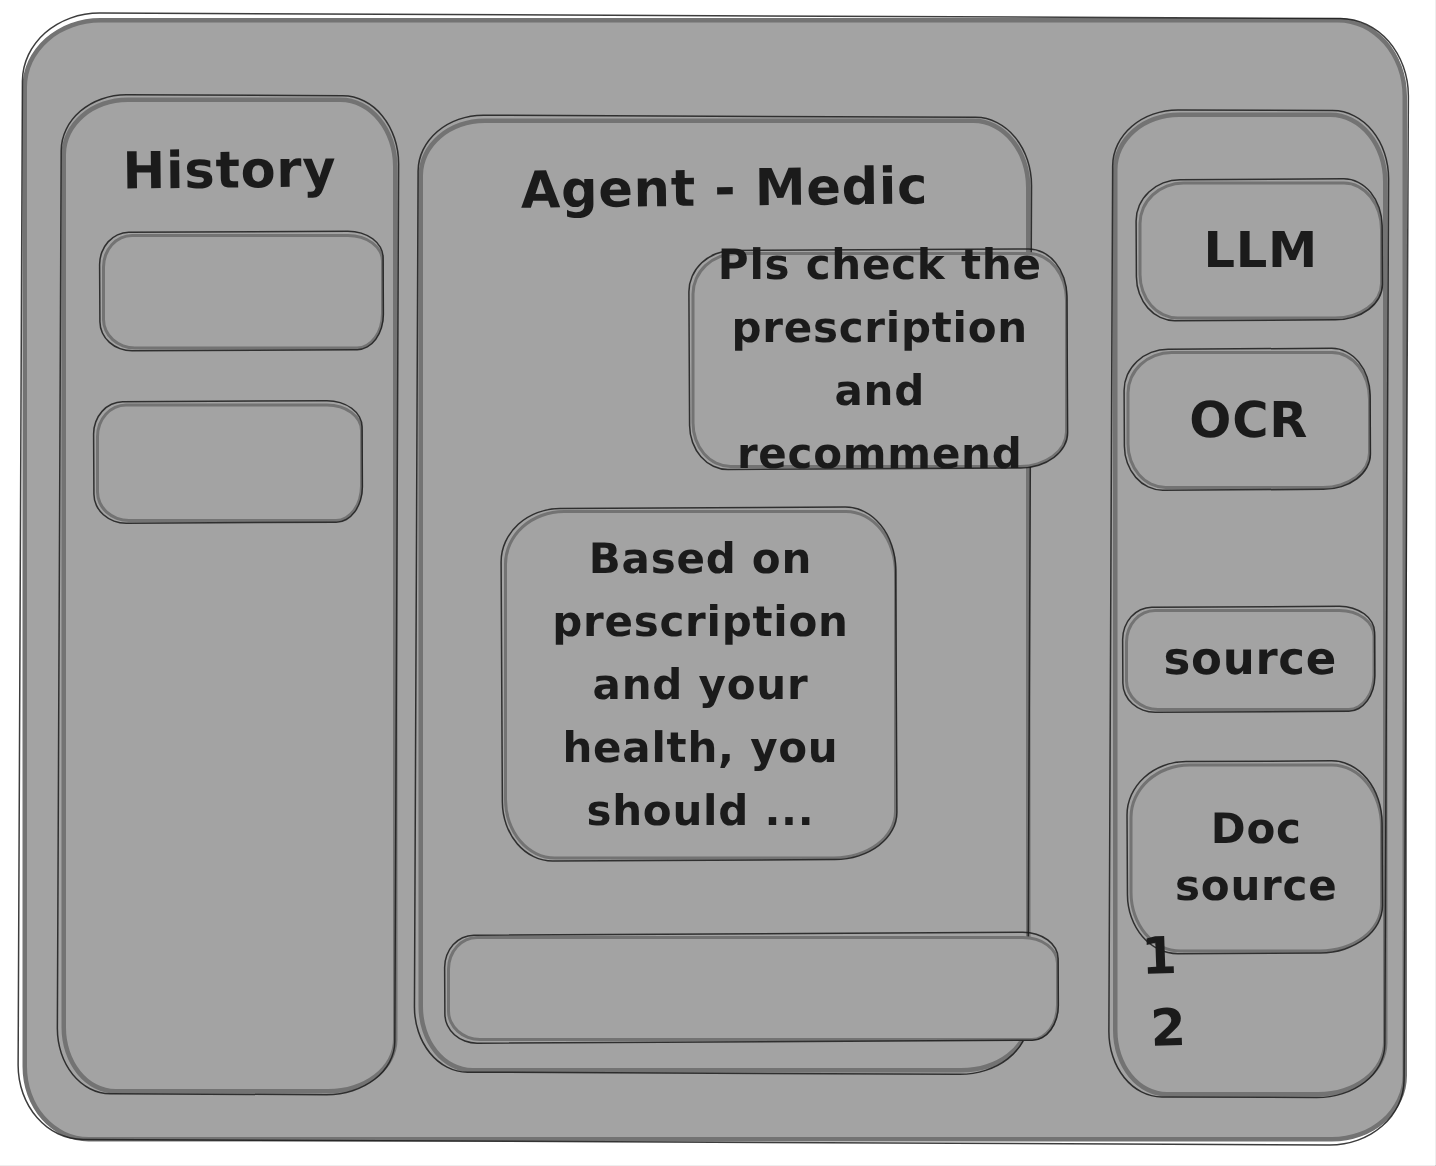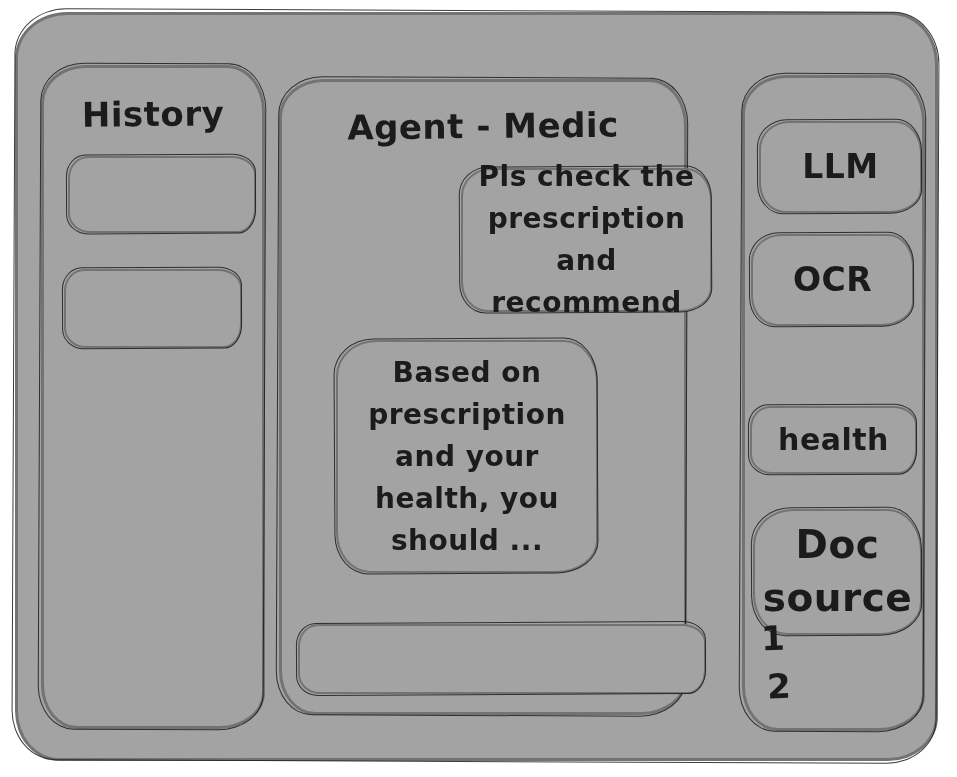--- a/index.html
+++ b/index.html
@@ -86,21 +86,21 @@
   .history-item-1 { left: 24px;  top: 88px;  width: 188px; height: 77px; }
   .history-item-2 { left: 20px;  top: 201px; width: 178px; height: 79px; }
   .chat-title     { top: 24px; }
   .msg-user       { left: 179px; top: 86px;  width: 251px; height: 144px; }
   .msg-agent      { left: 8px;   top: 258px; width: 262px; height: 233px; margin-left: 46px; }
   .chat-input     { left: 16px;  top: 542px; width: 408px; height: 70px; }
   .tool-llm       { left: 14px;  top: 43px;  width: 163px; height: 92px; }
   .tool-ocr       { left: 6px;  top: 156px; width: 163px; height: 92px; }
   .tool-params    { left: 5px;   top: 328px; width: 167px; height: 68px; }
   .tool-doc       { left: 8px;   top: 431px; width: 169px; height: 126px; }
-  .tool-doc .btn-text { font-size: 39px; }
+  .tool-doc .btn-text { font-size: 28px; }
 
   .footnote {
     position: absolute;
     font-size: 34px;
     font-weight: 700;
     transform: rotate(-2deg);
   }
   .footnote-1 { left: 16px; top: 540px; }
   .footnote-2 { left: 22px; top: 588px; }
 </style>
@@ -135,21 +135,21 @@
 
       <div class="sketch thin r-bubble tool-llm">
         <span class="btn-text hand">LLM</span>
       </div>
 
       <div class="sketch thin r-bubble tool-ocr">
         <span class="btn-text hand">OCR</span>
       </div>
 
       <div class="sketch thin r-soft tool-params">
-        <span class="btn-text hand" style="font-size: 30px;">health</span>
+        <span class="btn-text hand" style="font-size: 30px;">source</span>
       </div>
 
       <div class="sketch thin r-big tool-doc">
         <span class="btn-text hand">Doc source</span>
       </div>
 
       <div class="footnote footnote-1 hand">1</div>
       <div class="footnote footnote-2 hand">2</div>
     </div>
 

